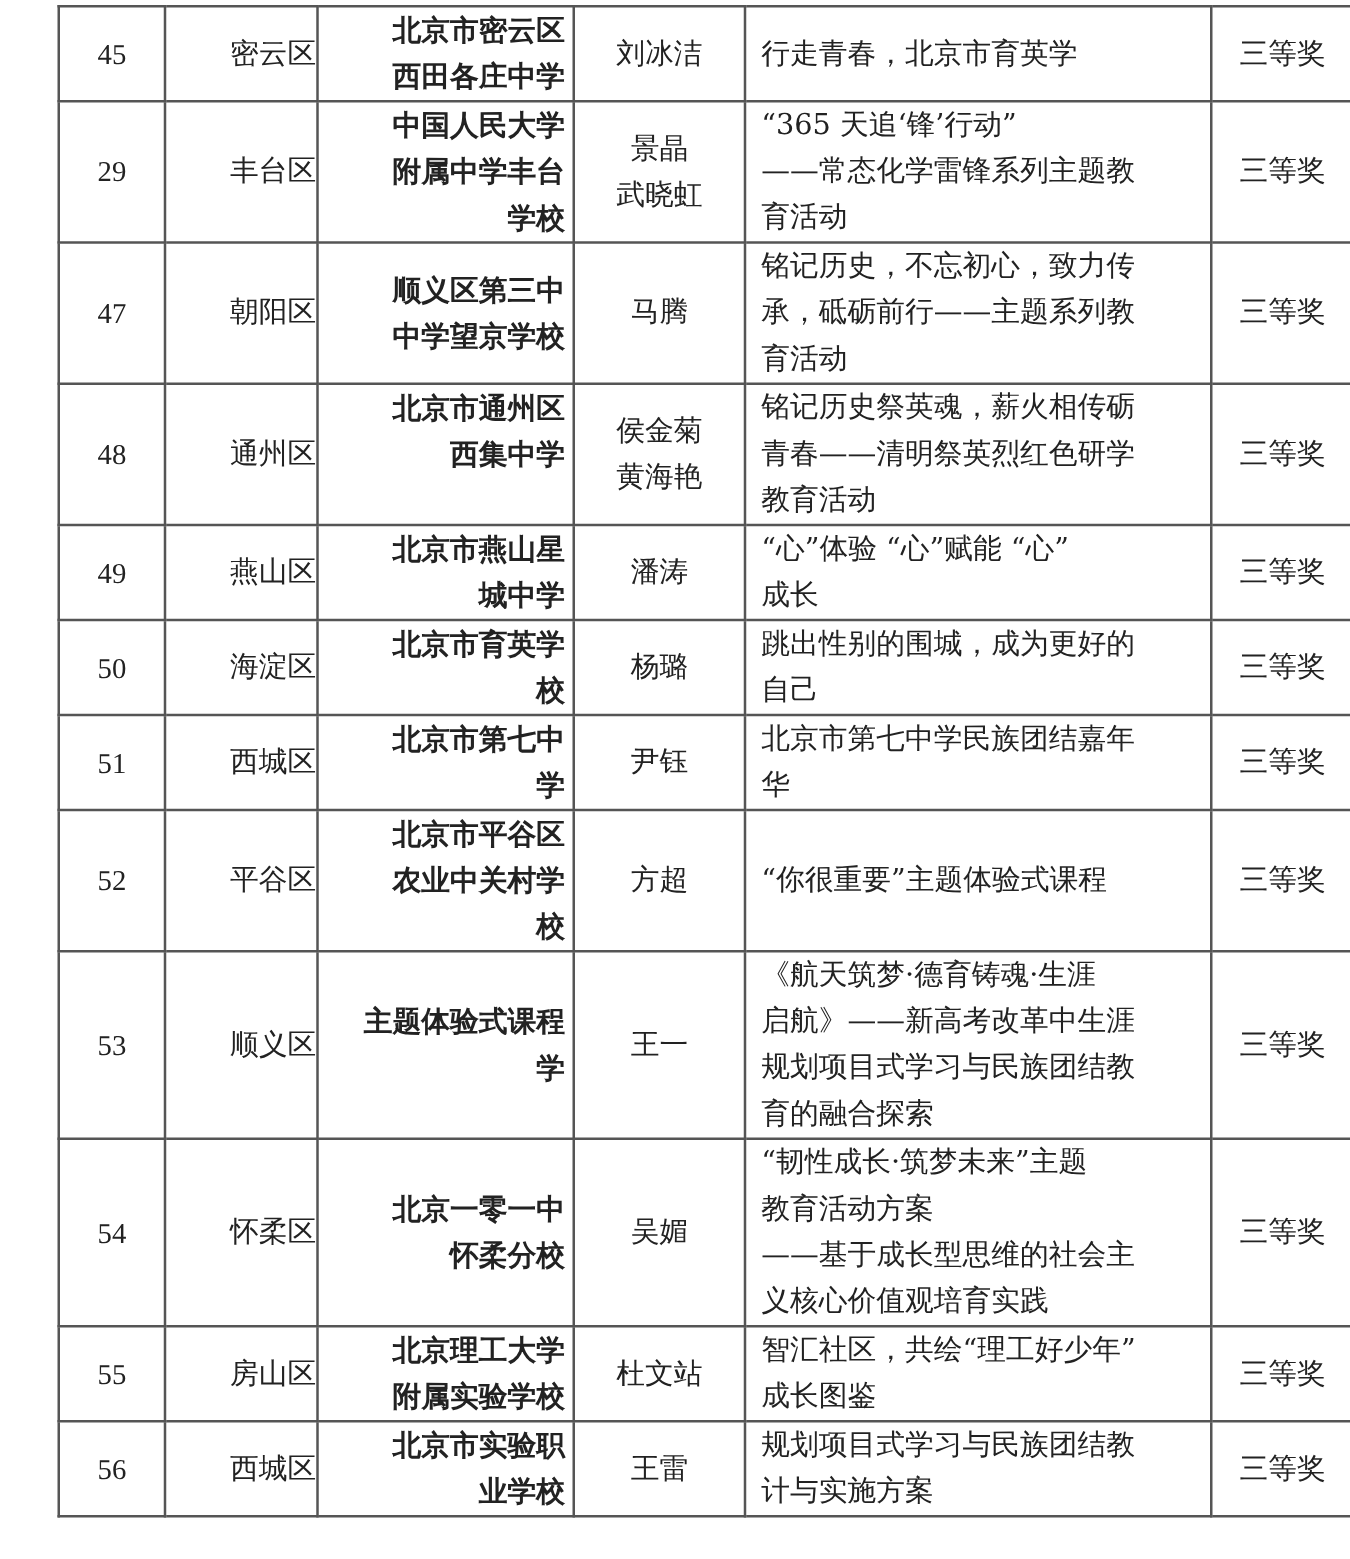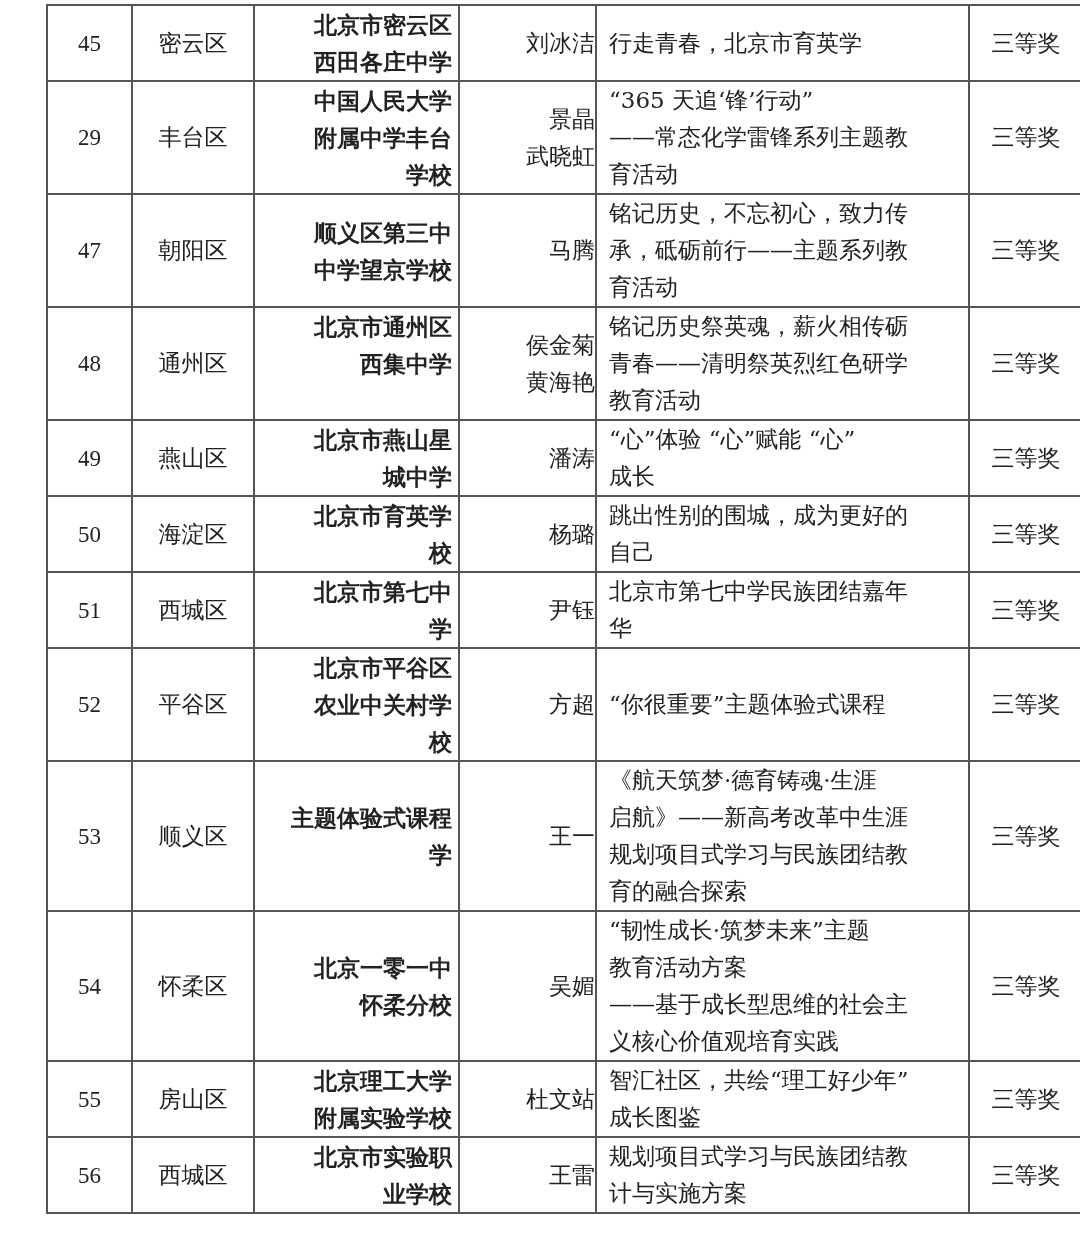--- a/index.html
+++ b/index.html
@@ -24,23 +24,23 @@
     width: 998px;
   }
   table.awards td {
     border: 2px solid #555555;
     padding: 0;
     font-size: 23px;
     line-height: 37px;
     vertical-align: middle;
   }
   td.c-no { width: 83px; text-align: center; font-family: "Liberation Serif", "DejaVu Serif", serif; font-size: 24px; border-radius: 24px; }
-  td.c-dist { width: 120px; text-align: center; }
+  td.c-dist { width: 120px; text-align: right; }
   td.c-school { width: 185px; text-align: right; padding-left: 12px !important; padding-right: 6px !important; font-weight: bold; }
-  td.c-person { width: 135px; text-align: right; }
+  td.c-person { width: 135px; text-align: center; }
   td.c-title { width: 351px; text-align: left; padding-left: 12px !important; padding-right: 8px !important; }
   td.c-award { width: 112px; text-align: center; }
   .line { display: block; white-space: nowrap; }
 </style>
 </head>
 <body>
 
 <table class="awards">
   <tbody id="tbody">
       <tr style="height: 75px;">

